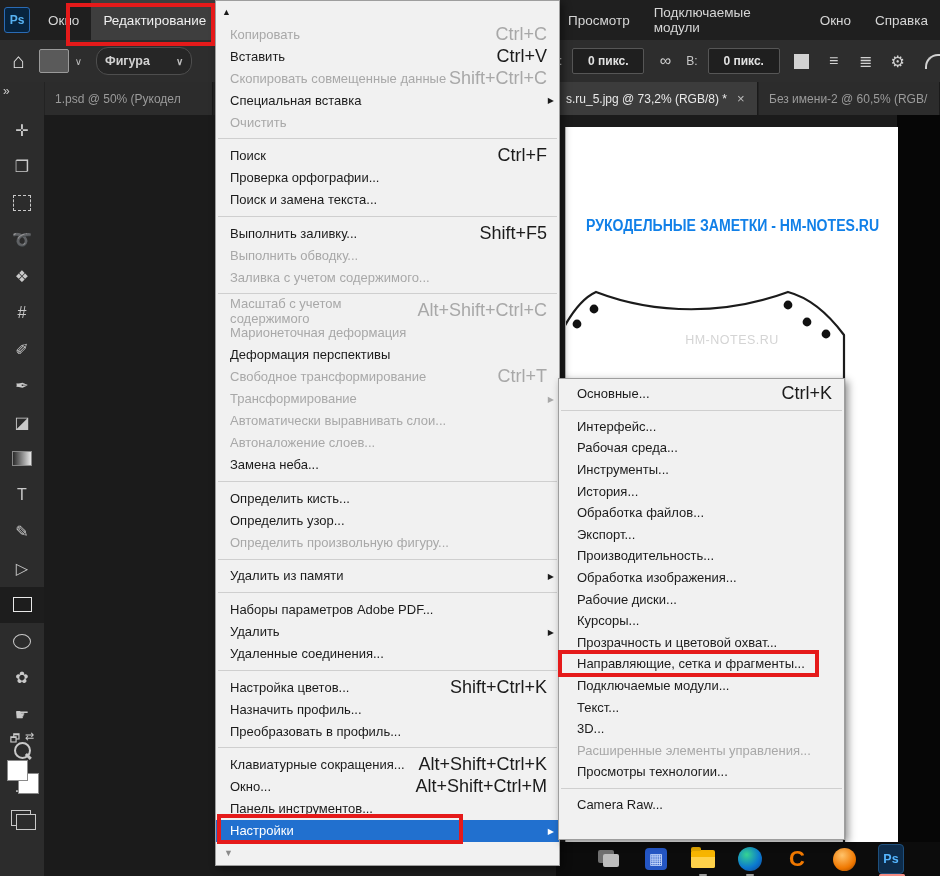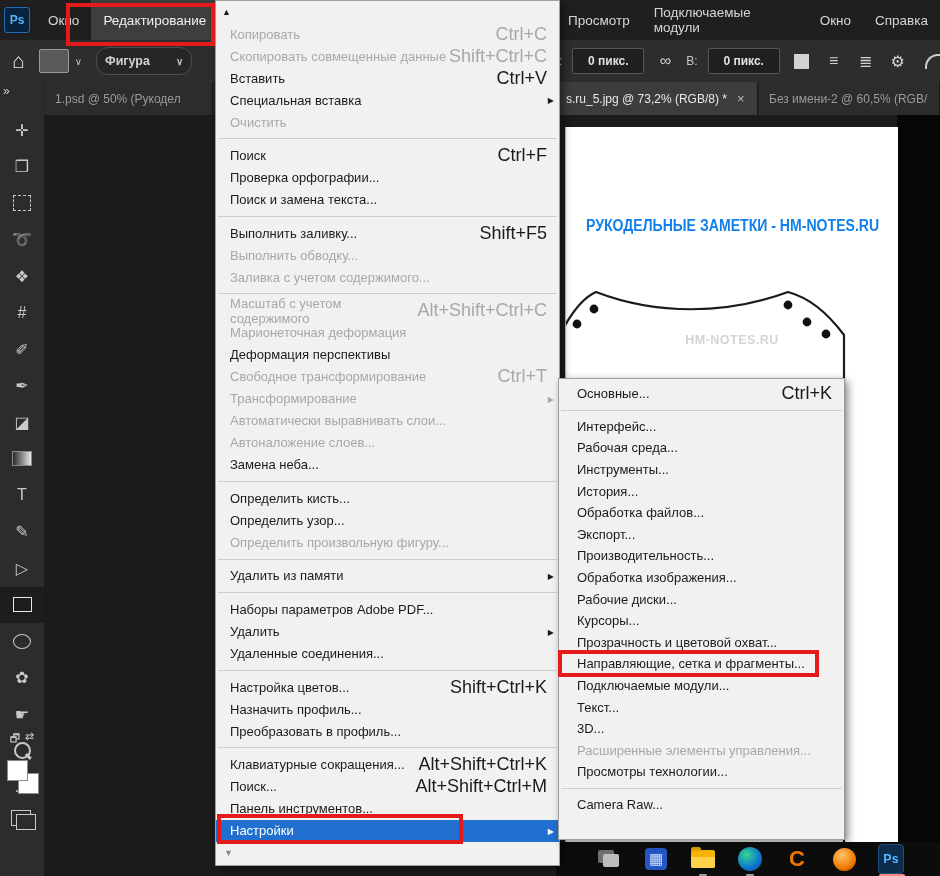--- a/index.html
+++ b/index.html
@@ -66,21 +66,21 @@
 
   .pasteboard{position:absolute;left:44px;top:115px;width:896px;height:761px;background:#1b1b1b;}
   .blackstrip{position:absolute;left:897px;top:115px;width:43px;height:761px;background:#060606;}
 
   
   .page{position:absolute;left:565px;top:127px;width:332px;height:716px;background:#ffffff;z-index:2;
         border-left:1px solid #bdbdbd;}
   .page-title{position:absolute;left:0;top:90px;width:332px;text-align:center;color:#1180e8;
               font-weight:800;font-size:16px;letter-spacing:0;transform:scaleX(.88);white-space:nowrap;}
   .watermark{position:absolute;left:66px;top:206px;width:200px;text-align:center;color:#d4d4d4;
-             font-size:12.5px;font-weight:bold;letter-spacing:.5px;}
+             font-size:12.5px;font-weight:normal;letter-spacing:.5px;}
   .pattern-svg{position:absolute;left:0;top:160px;}
 
   
   .menu-panel{position:absolute;left:215px;top:0;width:345px;height:866px;background:#f1f1f1;
               border:1px solid #9e9e9e;box-sizing:border-box;z-index:30;
               box-shadow:3px 3px 8px rgba(0,0,0,.45);}
   .submenu-panel{position:absolute;left:558px;top:378px;width:287px;height:462px;background:#f1f1f1;
               border:1px solid #9e9e9e;box-sizing:border-box;z-index:31;
               box-shadow:3px 3px 8px rgba(0,0,0,.45);padding-top:4px;}
   .scroll-strip{height:22px;display:flex;align-items:center;}
@@ -270,29 +270,29 @@
 
   <div class="menu-panel">
     <div class="scroll-strip up">
       <span>▲</span>
     </div>
     <div id="edit-menu-items">
         <div class="mi dis">
           <span>Копировать</span>
           <span class="sc">Ctrl+C</span>
         </div>
+        <div class="mi">
+          <span>Вставить</span>
+          <span class="sc">Ctrl+V</span>
+        </div>
         <div class="mi dis">
           <span>Скопировать совмещенные данные</span>
           <span class="sc">Shift+Ctrl+C</span>
         </div>
         <div class="mi">
-          <span>Вставить</span>
-          <span class="sc">Ctrl+V</span>
-        </div>
-        <div class="mi">
           <span>Специальная вставка</span>
           <span class="ar">▶</span>
         </div>
         <div class="mi dis">
           <span>Очистить</span>
         </div>
         <div class="msep"></div>
         <div class="mi">
           <span>Поиск</span>
           <span class="sc">Ctrl+F</span>
@@ -378,21 +378,21 @@
         </div>
         <div class="mi">
           <span>Преобразовать в профиль...</span>
         </div>
         <div class="msep"></div>
         <div class="mi">
           <span>Клавиатурные сокращения...</span>
           <span class="sc">Alt+Shift+Ctrl+K</span>
         </div>
         <div class="mi">
-          <span>Поиск...</span>
+          <span>Окно...</span>
           <span class="sc">Alt+Shift+Ctrl+M</span>
         </div>
         <div class="mi">
           <span>Панель инструментов...</span>
         </div>
         <div class="mi sel">
           <span>Настройки</span>
           <span class="ar">▶</span>
         </div>
       </div>

